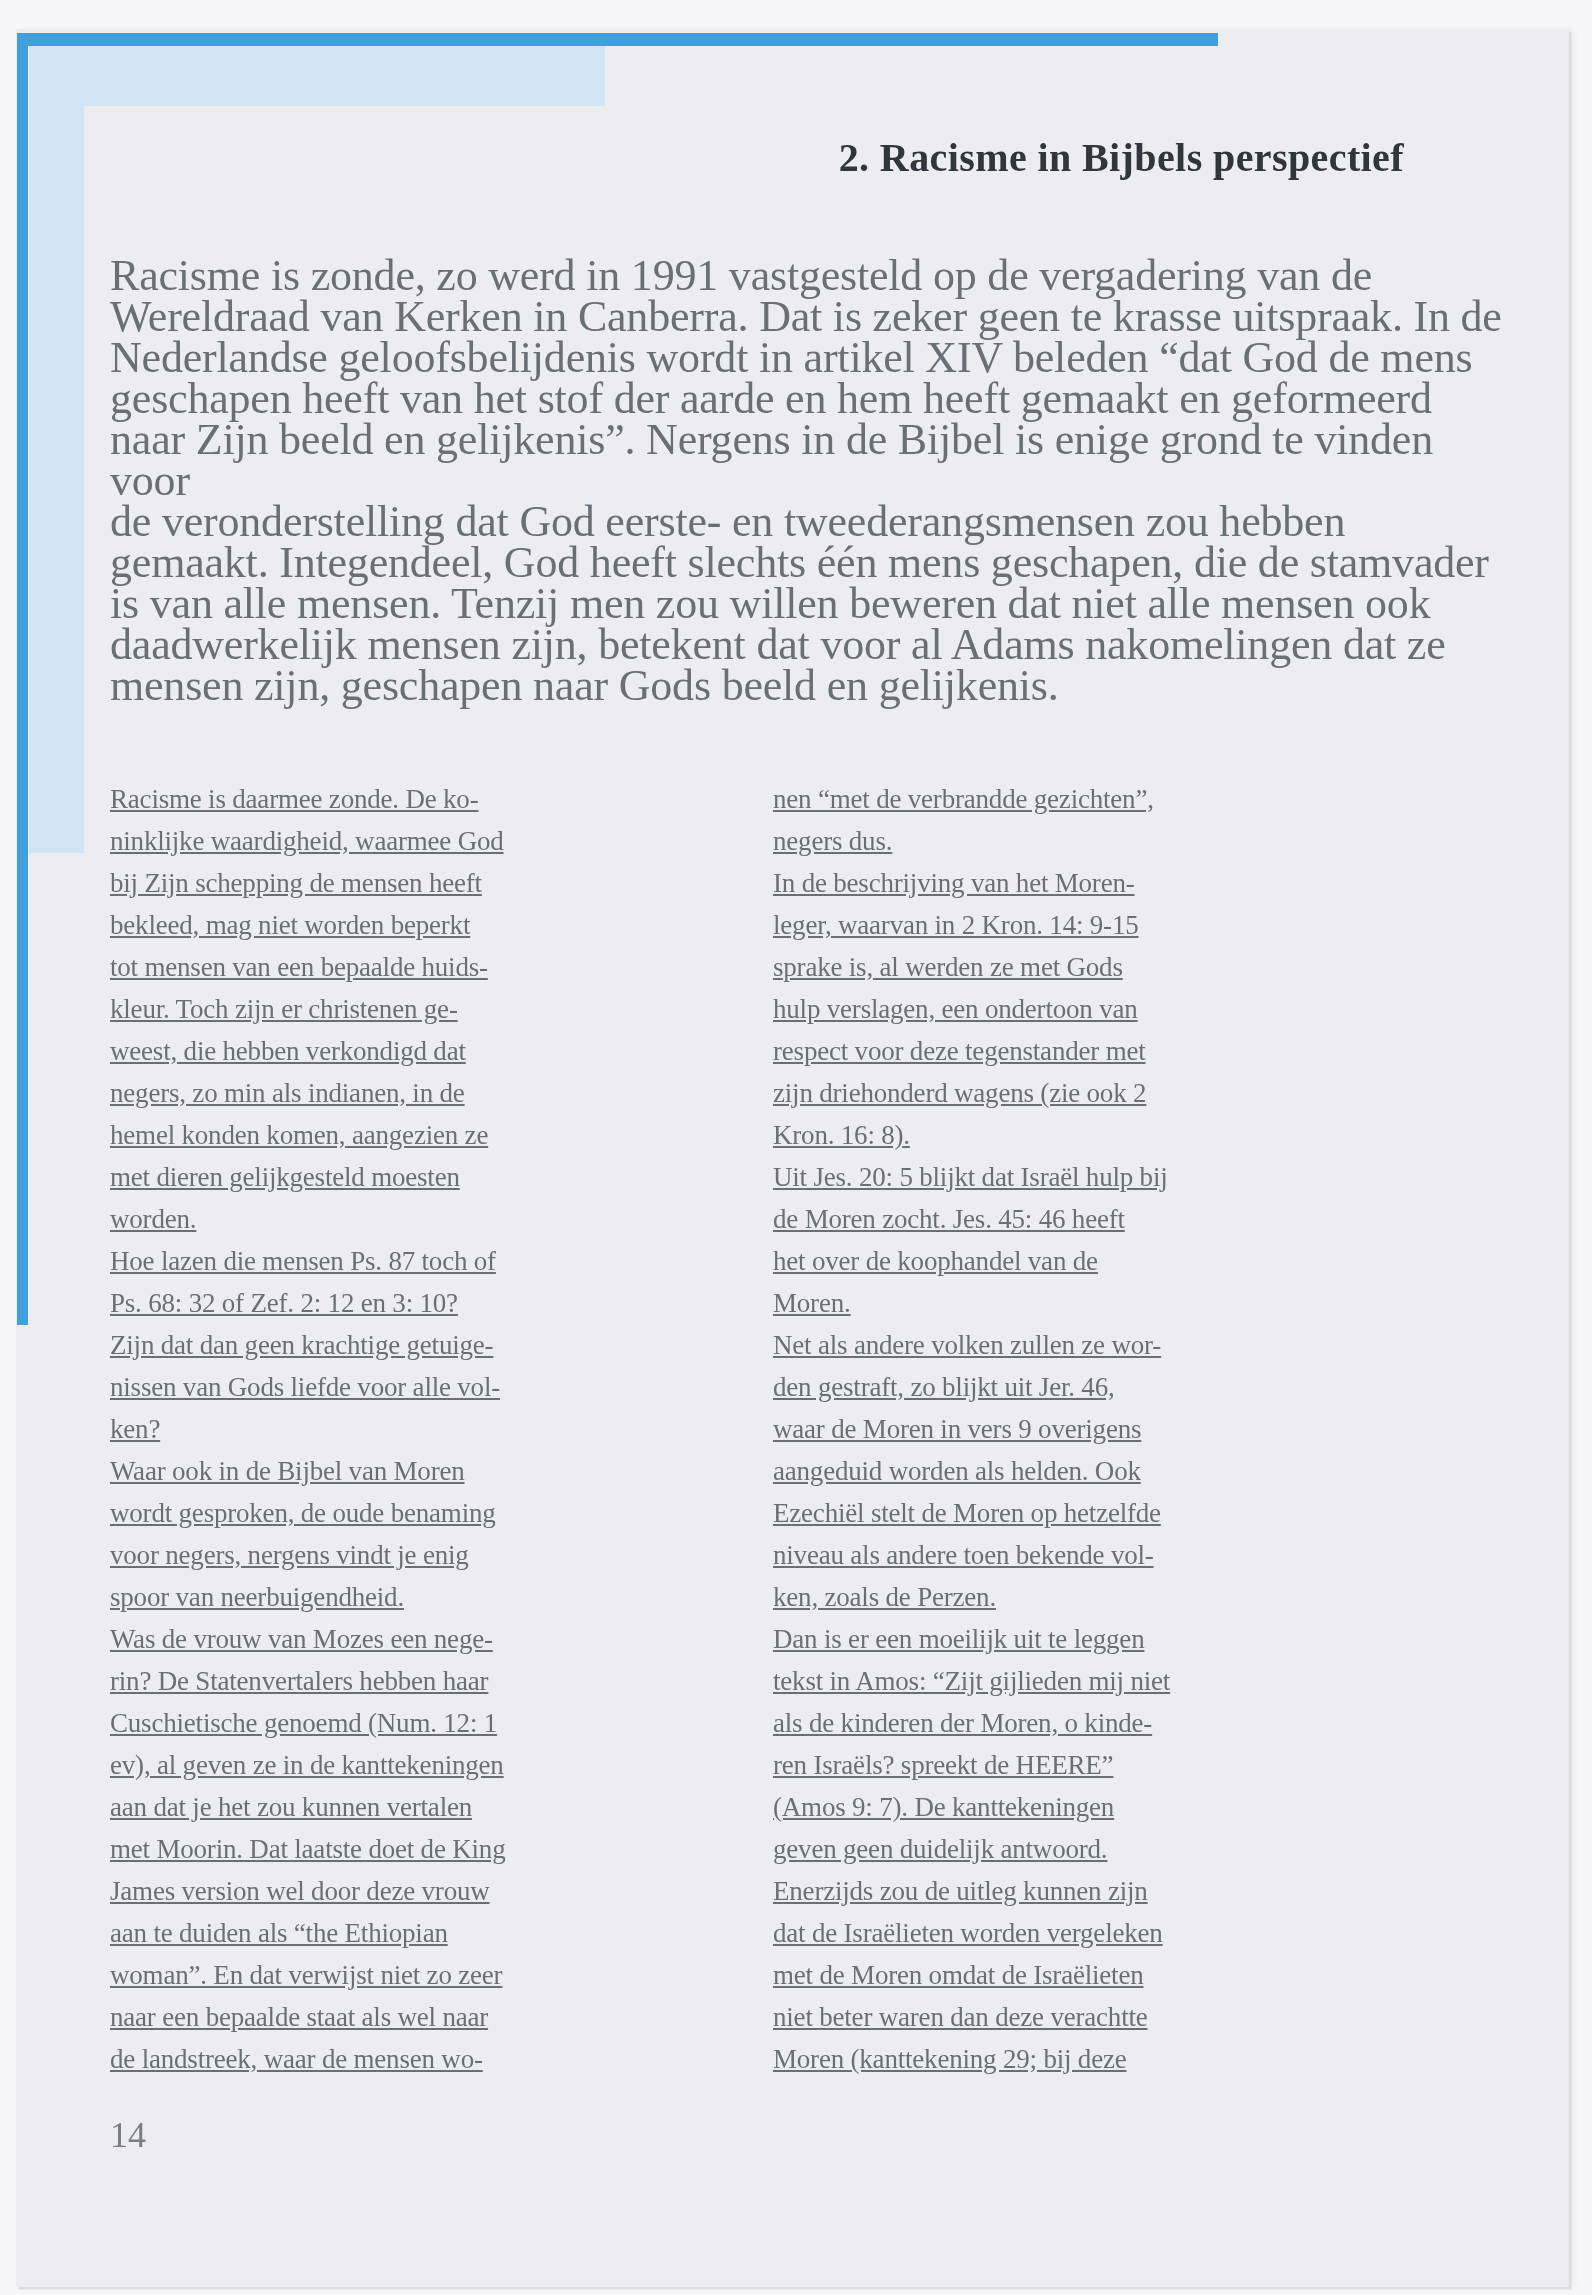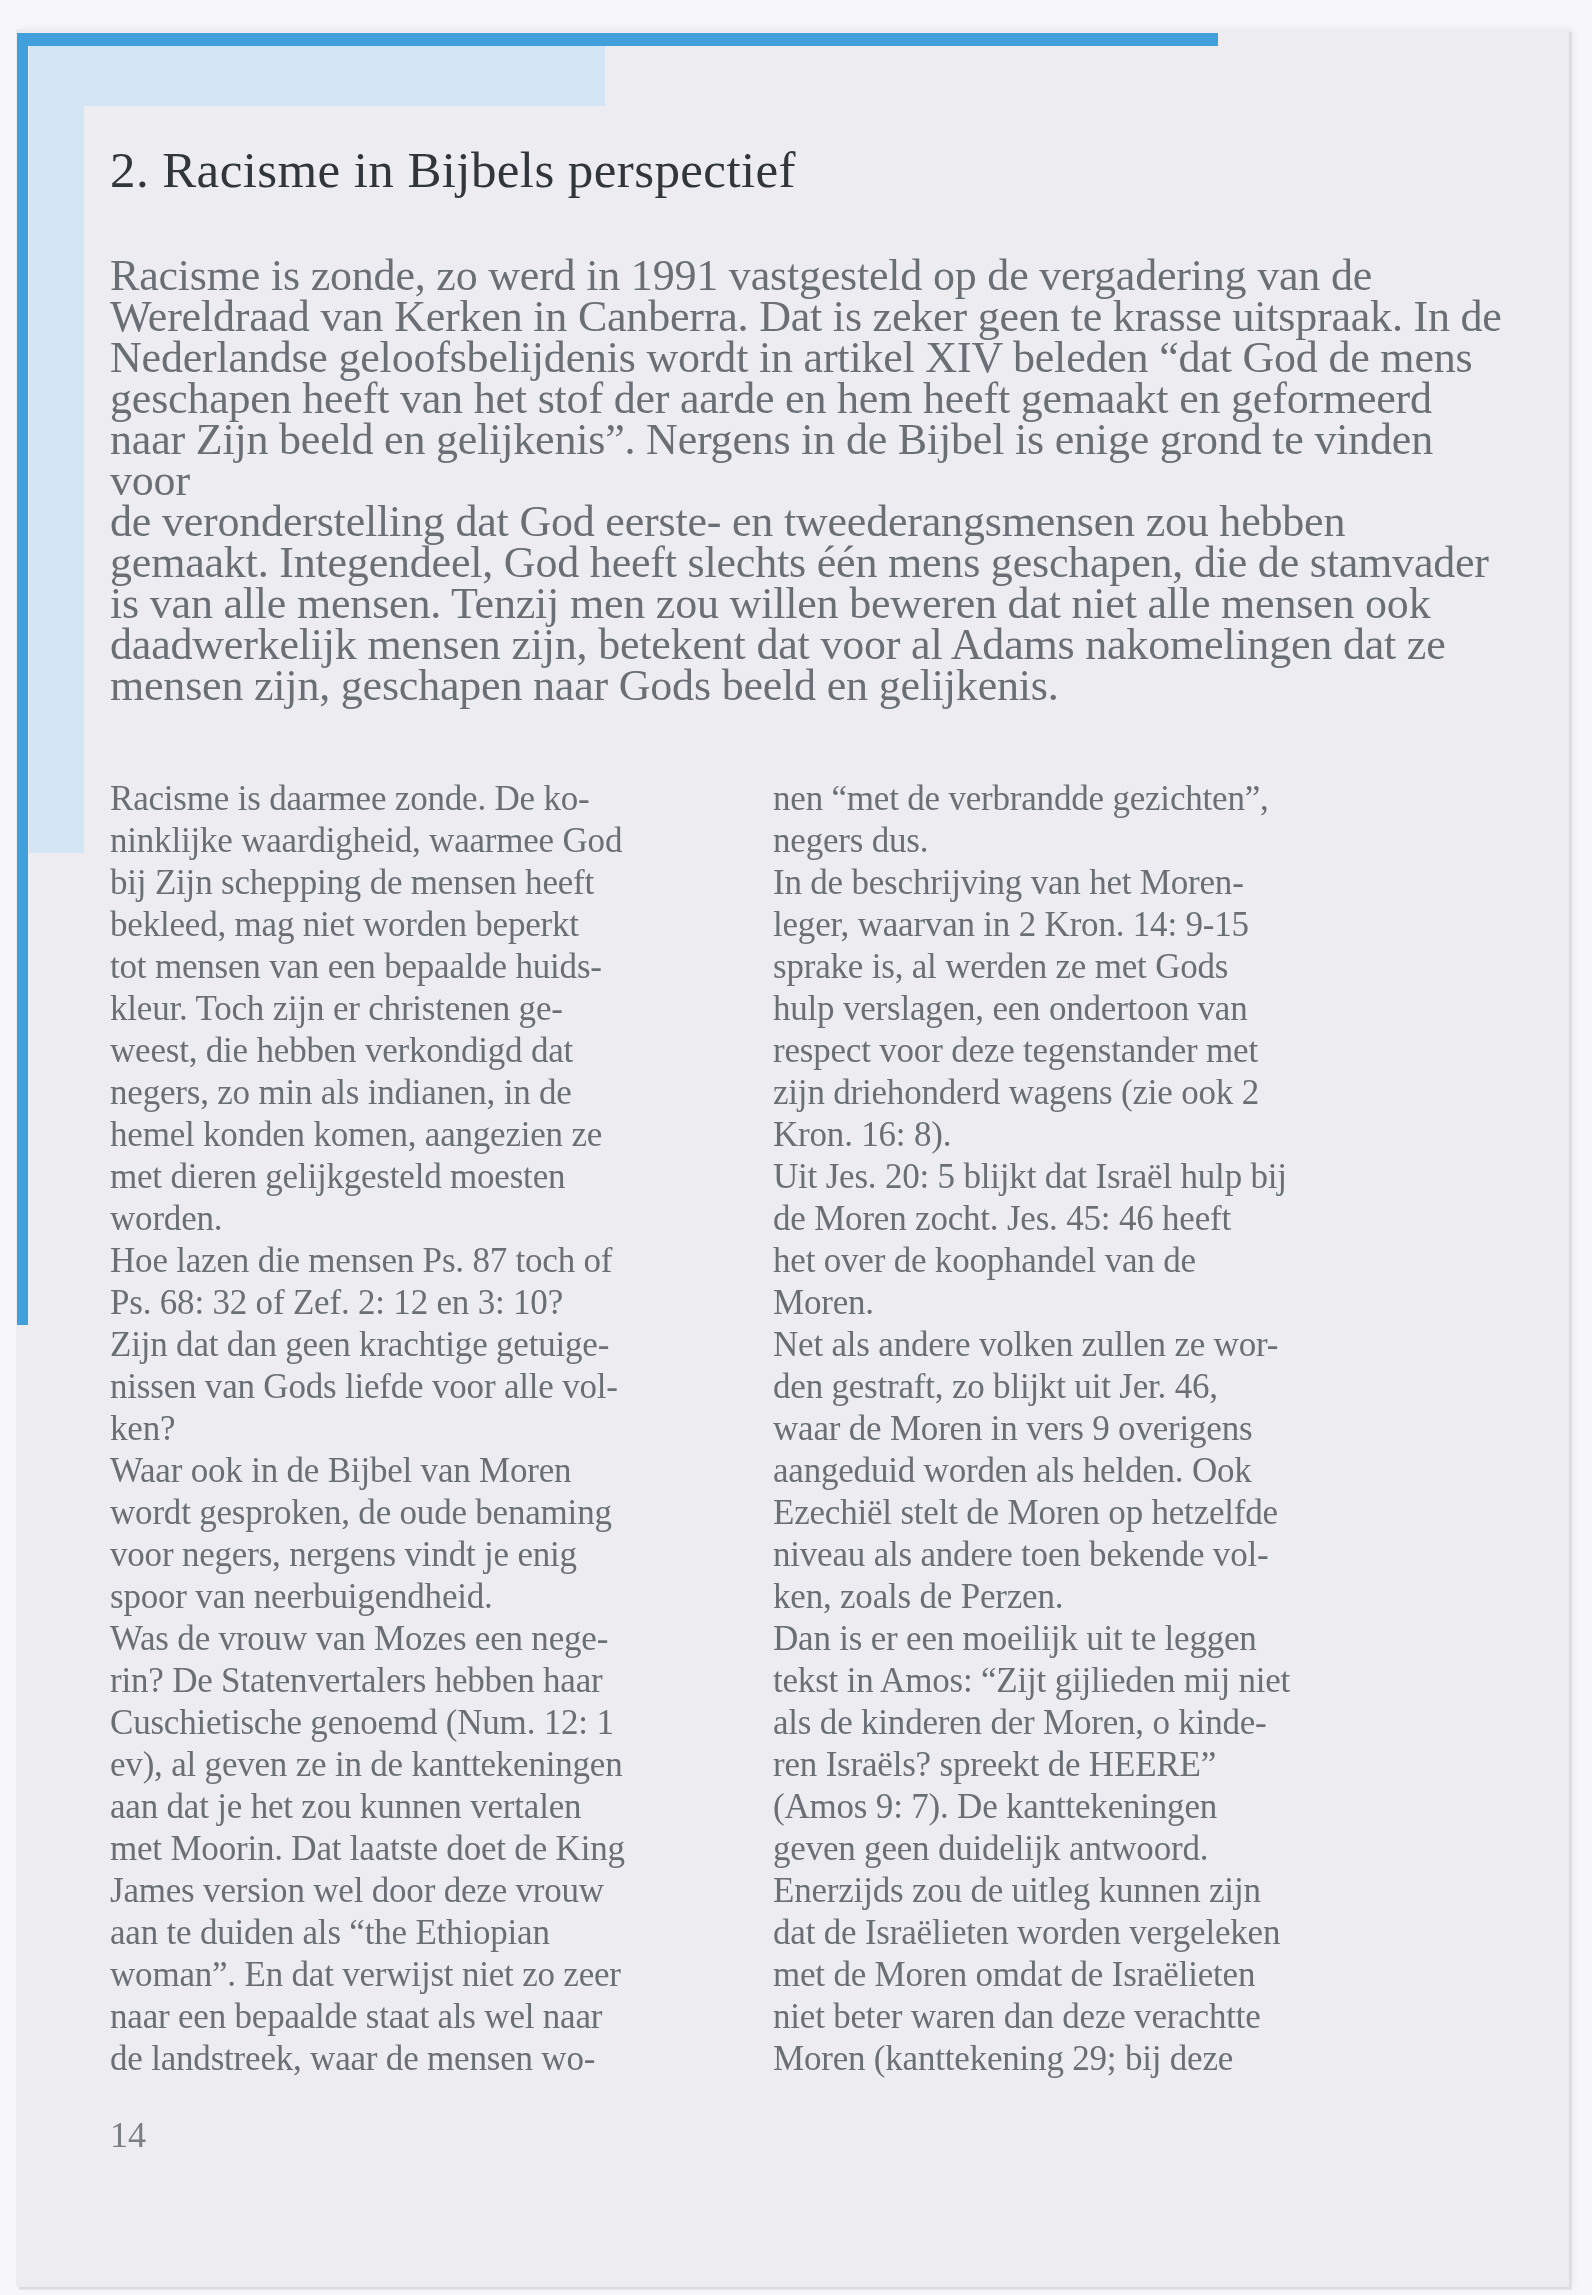--- a/index.html
+++ b/index.html
@@ -42,43 +42,45 @@
   }
   .pale-left {
     left: 28.5px; top: 46px;
     width: 55px; height: 807px;
     background: #d3e4f4;
   }
 
   .title {
     left: 110px; top: 107px;
     width: 1294px;
-    font-size: 51px;
-    font-weight: 400;
+    font-size: 40px;
+    font-weight: 700;
     color: #31363c;
     letter-spacing: 0.4px;
+    text-align: right;
   }
 
   .bodytext {
     color: #6a6f76;
     white-space: pre-line;
     letter-spacing: -0.2px;
   }
 
   .intro {
     left: 110px; top: 255px;
     width: 1398px;
     font-size: 44px;
     line-height: 41px;
   }
 
   .col {
     top: 778px;
-    font-size: 35px;
+    font-size: 27px;
     line-height: 42px;
+    text-decoration: underline;
   }
   .col-left  { left: 110px; width: 682px; }
   .col-right { left: 773px; width: 690px; }
 
   .pageno {
     left: 110px; top: 2114px;
     font-size: 36px;
     color: #7a7f85;
   }
 </style>

